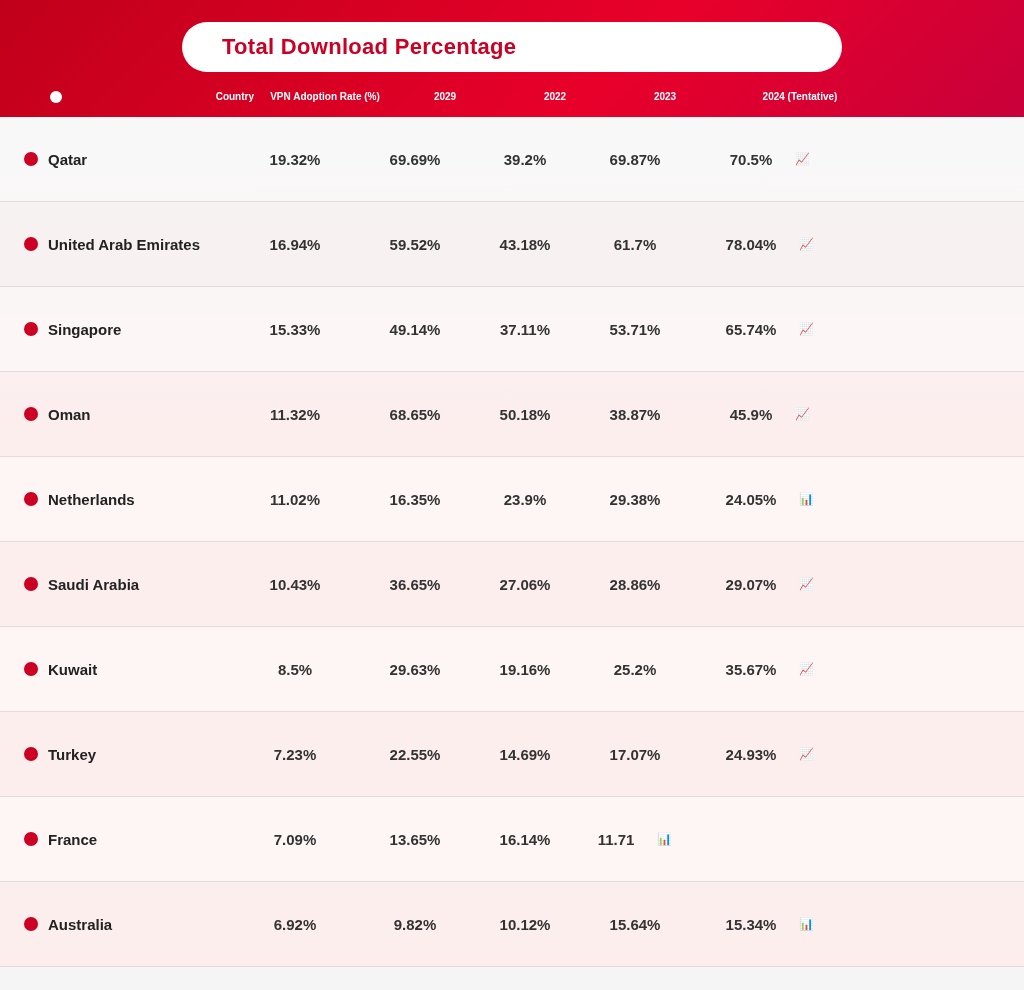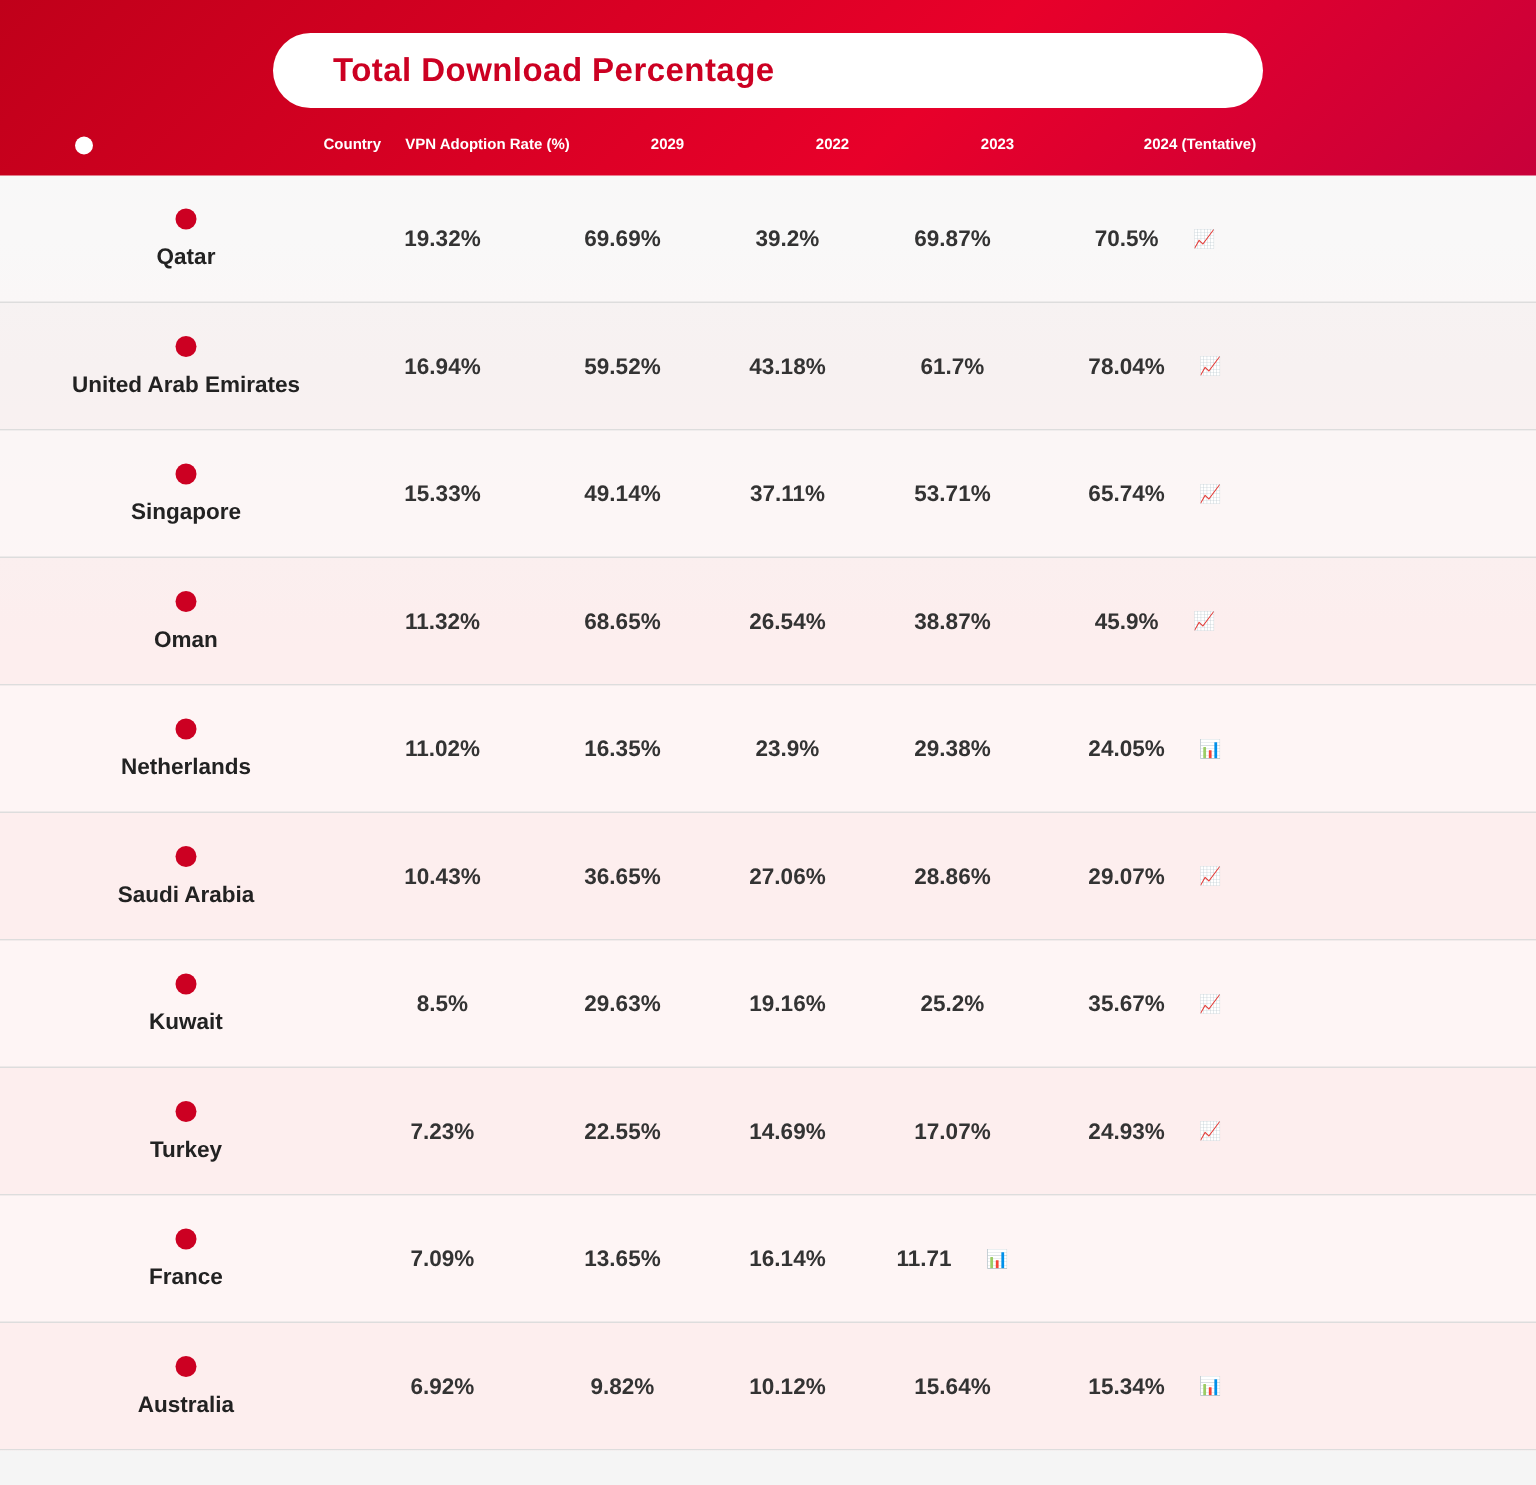--- a/index.html
+++ b/index.html
@@ -108,21 +108,20 @@
 
     .cell.country-cell {
       text-align: right;
       display: flex;
       align-items: center;
       gap: 10px;
       padding-left: 14px;
       font-weight: 700;
       font-size: 15px;
       color: #222;
-      flex-direction: column;
     }
 
     .country-dot {
       width: 14px;
       height: 14px;
       background: #cc0022;
       border-radius: 50%;
       flex-shrink: 0;
     }
 
@@ -228,21 +227,21 @@
           </div>
         </div>
       </div>
       <div class="table-row">
         <div class="cell country-cell">
           <div class="country-dot"></div>
           <span>Oman</span>
         </div>
         <div class="cell">11.32%</div>
         <div class="cell">68.65%</div>
-        <div class="cell">26.54%</div>
+        <div class="cell">50.18%</div>
         <div class="cell">38.87%</div>
         <div class="cell">
           <div class="cell-with-trend">
             <span>45.9%</span>
             <span class="trend-icon trend-up" style="font-size: 12px;">📈</span>
           </div>
         </div>
       </div>
       <div class="table-row">
         <div class="cell country-cell">

